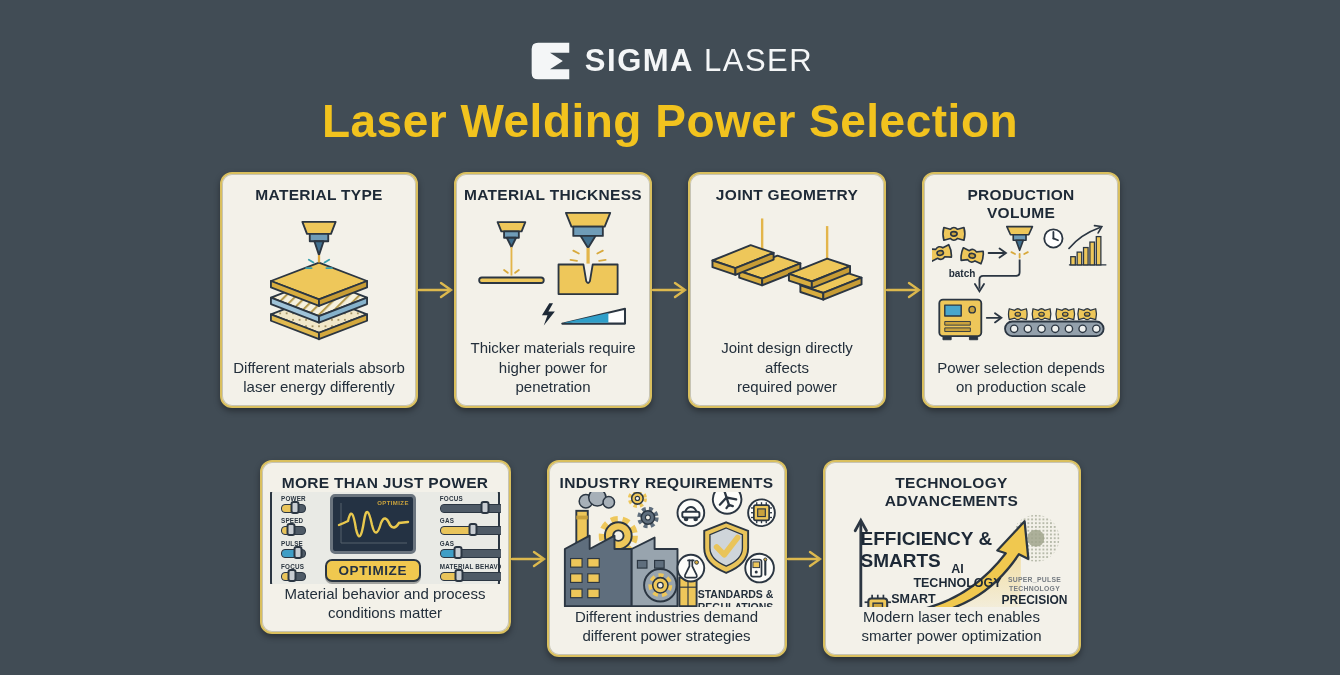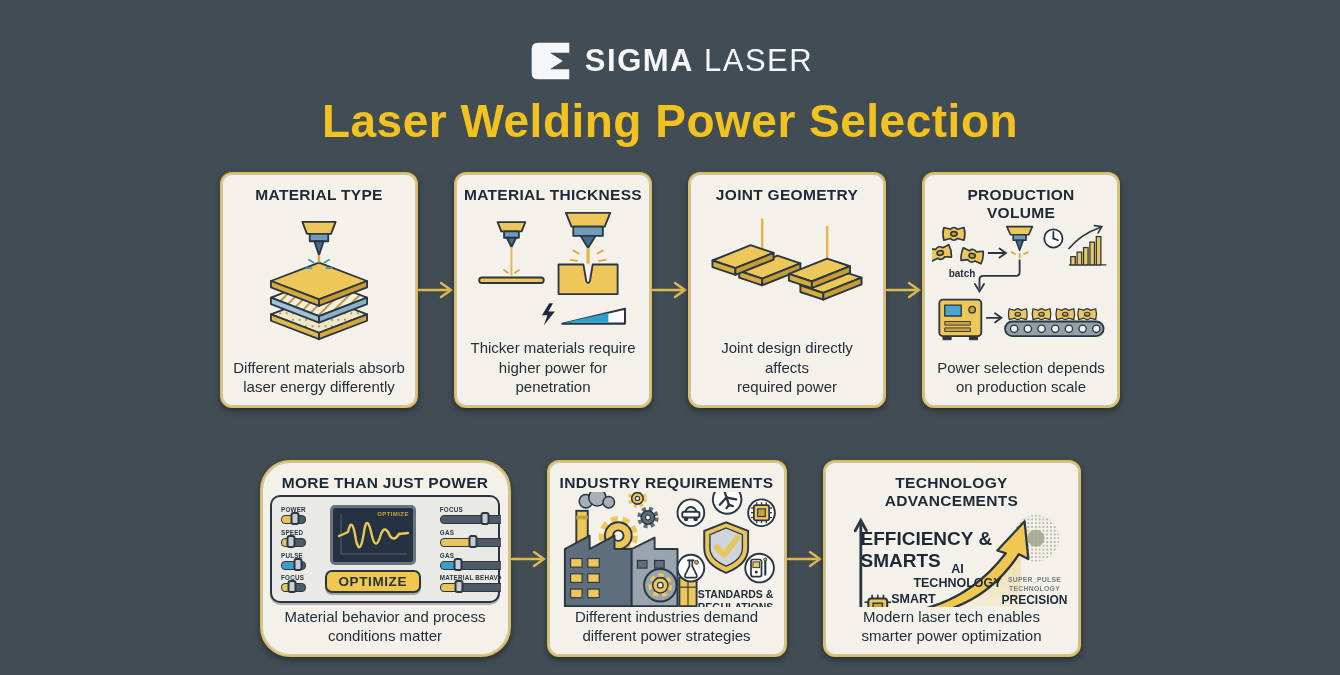--- a/index.html
+++ b/index.html
@@ -307,21 +307,21 @@
         <div class="tiny-label t4" style="left:8px;top:46px;width:44px;">batch</div>
 
       </div>
       <div class="caption">Power selection depends
 on production scale</div>
     </div>
   </div>
 
   <div class="row row2">
 
-    <div class="card" style="width:251px;height:197px;border-radius:30px;">
+    <div class="card" style="width:251px;height:174px;">
       <div class="card-title">MORE THAN JUST POWER</div>
       <div class="icon-zone">
         <div class="panel">
           <div class="pcol">
             <div class="slider">
               <div class="s-label">POWER</div>
               <div class="s-track">
                   <div class="s-fill" style="width: 55%; background: rgb(233, 196, 90);"></div>
                   <div class="s-knob" style="left: 55%;"></div>
                 </div>

